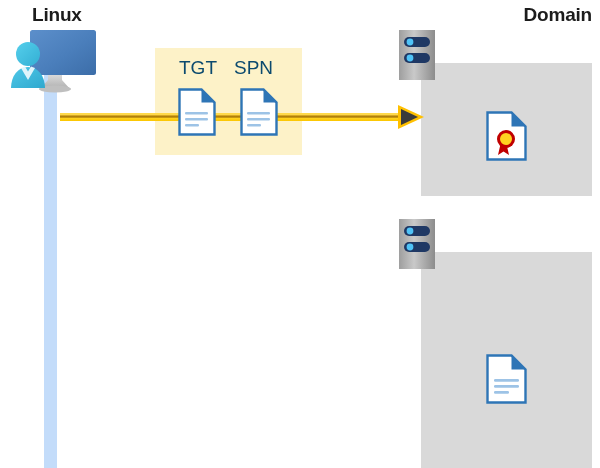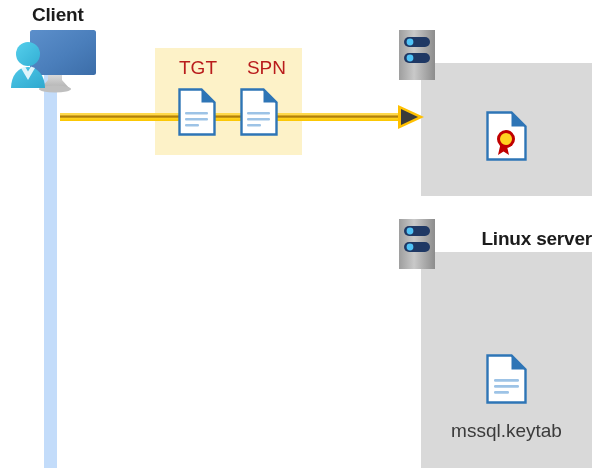--- a/index.html
+++ b/index.html
@@ -86,25 +86,25 @@
 
   
   #tgt-doc  { left: 178px; top: 88px;  width: 38px; height: 48px; }
   #spn-doc  { left: 240px; top: 88px;  width: 38px; height: 48px; }
   #cert-doc { left: 486px; top: 111px; width: 41px; height: 50px; }
   #keytab-doc { left: 486px; top: 354px; width: 41px; height: 50px; }
 
   .doc-cap {
     position: absolute;
     font-size: 19px;
-    color: #b91c1c;
+    color: #0c4a6e;
     line-height: 22px;
   }
   #tgt-cap { left: 172px; top: 57px; width: 52px; text-align: center; }
-  #spn-cap { left: 234px; top: 57px; width: 52px; text-align: right; }
+  #spn-cap { left: 234px; top: 57px; width: 52px; text-align: left; }
 
   
   #sql-icon { left: 482px; top: 280px; width: 49px; height: 58px; }
 
   svg { display: block; overflow: visible; }
 </style>
 </head>
 <body>
 
 <div id="stage">
@@ -120,21 +120,21 @@
   <div class="abs flowline" id="flow-a"></div>
   <div class="abs flowline" id="flow-b"></div>
 
   <div class="abs" id="arrow-head">
     <svg width="26" height="28" viewBox="0 0 26 28">
       <polygon points="0,2 26,14 0,26" fill="#FFC000"></polygon>
       <polygon points="3,6 20,14 3,22" fill="#3B3B3B"></polygon>
     </svg>
   </div>
 
-  <div class="abs hdr-label" id="client-label">Client</div>
+  <div class="abs hdr-label" id="client-label">Linux</div>
 
   <div class="abs" id="client-icon">
     <svg width="92" height="68" viewBox="0 0 92 68">
       <defs>
         <linearGradient id="monGrad" x1="0" y1="0" x2="1" y2="1">
           <stop offset="0%" stop-color="#5C8FCB"></stop>
           <stop offset="55%" stop-color="#4A7EBB"></stop>
           <stop offset="100%" stop-color="#3C6DA8"></stop>
         </linearGradient>
         <linearGradient id="standGrad" x1="0" y1="0" x2="0" y2="1">
@@ -186,20 +186,21 @@
       <path d="M23.5 1.5 l13 13 h-13 z" fill="#2E75B6"></path>
       <g fill="#9DC3E6">
         <rect x="7" y="24" width="23" height="2.6" rx="1.1"></rect>
         <rect x="7" y="30" width="23" height="2.6" rx="1.1"></rect>
         <rect x="7" y="36" width="14" height="2.6" rx="1.1"></rect>
       </g>
     </svg>
   </div>
 
   <div class="abs hdr-label" id="dc-label">
+    <div>Domain</div>
   </div>
 
   <div class="abs rack" id="dc-rack">
     <svg width="36" height="50" viewBox="0 0 36 50">
       <defs>
         <linearGradient id="rackGrad1" x1="0" y1="0" x2="1" y2="0">
           <stop offset="0%" stop-color="#9E9E9E"></stop>
           <stop offset="42%" stop-color="#C9C9C9"></stop>
           <stop offset="100%" stop-color="#8C8C8C"></stop>
         </linearGradient>
@@ -217,21 +218,20 @@
       <path d="M1.5 1.5 h24 l14 14 v33 h-38 z" fill="#FFFFFF" stroke="#2E75B6" stroke-width="2.4"></path>
       <path d="M25.5 1.5 l14 14 h-14 z" fill="#2E75B6"></path>
 
       <path d="M15 31 l-3 13 l5.5 -3.5 l5.5 3.5 l-3 -13 z" fill="#C00000"></path>
 
       <circle cx="20" cy="28" r="9" fill="#C00000"></circle>
       <circle cx="20" cy="28" r="6" fill="#FFD320"></circle>
     </svg>
   </div>
 
-  <div class="abs hdr-label" id="linux-label">Linux server</div>
 
   <div class="abs rack" id="linux-rack">
     <svg width="36" height="50" viewBox="0 0 36 50">
       <defs>
         <linearGradient id="rackGrad2" x1="0" y1="0" x2="1" y2="0">
           <stop offset="0%" stop-color="#9E9E9E"></stop>
           <stop offset="42%" stop-color="#C9C9C9"></stop>
           <stop offset="100%" stop-color="#8C8C8C"></stop>
         </linearGradient>
       </defs>
@@ -249,15 +249,14 @@
       <path d="M1.5 1.5 h24 l14 14 v33 h-38 z" fill="#FFFFFF" stroke="#2E75B6" stroke-width="2.4"></path>
       <path d="M25.5 1.5 l14 14 h-14 z" fill="#2E75B6"></path>
       <g fill="#9DC3E6">
         <rect x="8" y="25" width="25" height="2.8" rx="1.2"></rect>
         <rect x="8" y="31" width="25" height="2.8" rx="1.2"></rect>
         <rect x="8" y="37" width="15" height="2.8" rx="1.2"></rect>
       </g>
     </svg>
   </div>
 
-  <div class="abs" id="keytab-label">mssql.keytab</div>
 
 </div>
 
 </body></html>

